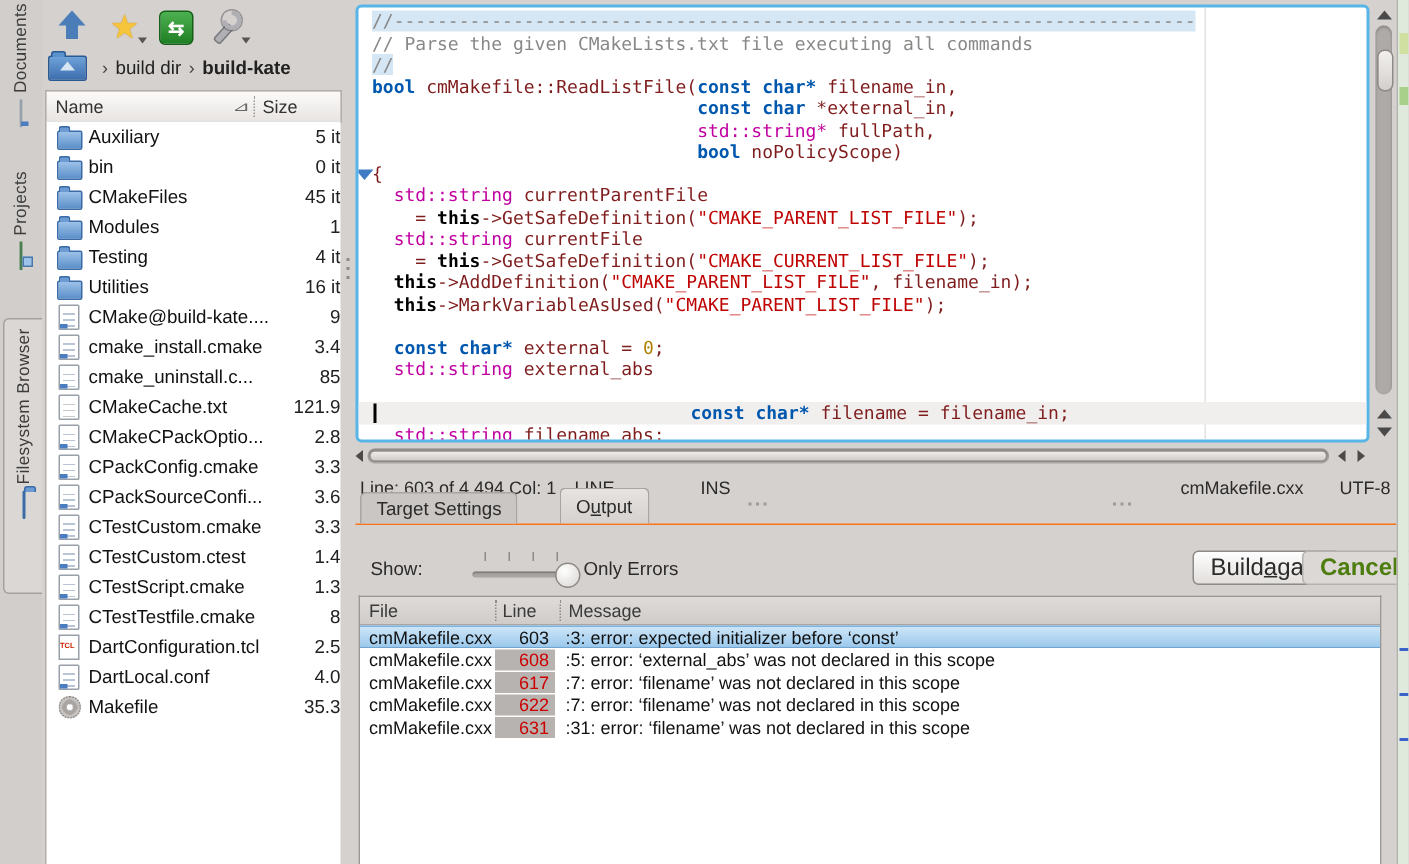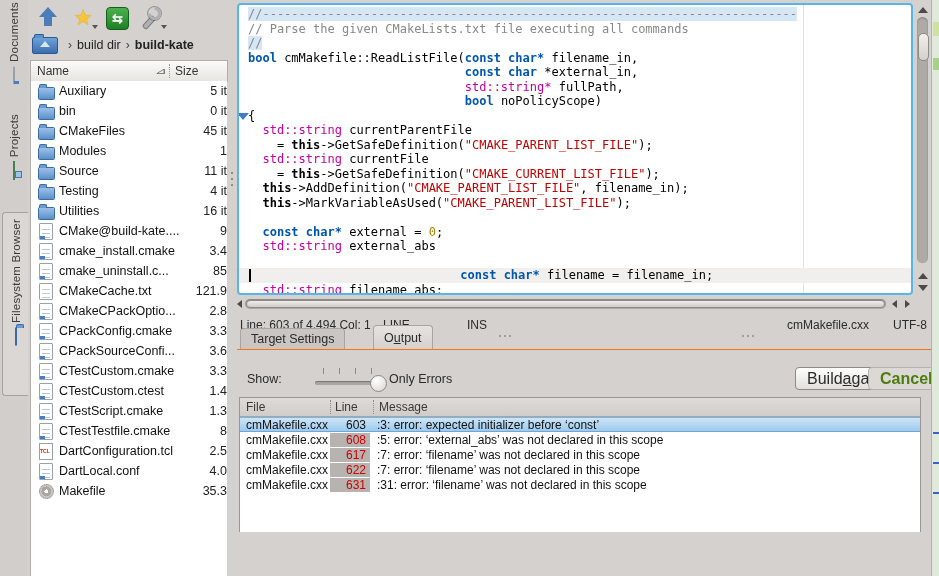--- a/index.html
+++ b/index.html
@@ -75,21 +75,21 @@
   #guide{position:absolute;left:564px;top:0;bottom:0;width:1px;background:#e2e2e2;}
   #code{position:absolute;left:0;top:2px;right:0;font-family:"DejaVu Sans Mono",monospace;font-size:12px;line-height:14.5px;white-space:pre;}
   .cl{position:relative;padding-left:9px;height:14.5px;}
   .cl.cur{background:#f0efee;text-align:center;}
   .tok-c{color:#898887;}
   .tok-k{color:#0057ae;font-weight:bold;}
   .tok-t{color:#c000a0;}
   .tok-s{color:#bf0303;}
   .tok-n{color:#b08000;}
   .tok-b{color:#000;font-weight:bold;}
-  .tok-p{color:#000000;}
+  .tok-p{color:#7f1d1d;}
   .hlbg{background:#d5e6f5;}
   .fold{position:absolute;left:-2px;top:4px;width:0;height:0;border-left:6px solid transparent;border-right:6px solid transparent;border-top:7px solid #3f7cc4;}
   .caret{position:absolute;left:10px;top:1px;width:2px;height:13px;background:#000;}
 
   
   #vscroll{position:absolute;left:678px;top:3px;width:16px;height:292px;}
   .sb-track-v{position:absolute;left:2px;top:14px;width:11px;bottom:32px;background:#aeaaa7;border-radius:6px;box-shadow:inset 0 1px 2px rgba(0,0,0,.25);}
   .sb-thumb-v{position:absolute;left:1px;top:30px;width:9px;height:26px;background:linear-gradient(#f2f0ee,#d3cfcc);border:1px solid #8e8a87;border-radius:5px;}
   .sb-arrow{position:absolute;width:0;height:0;}
   .arr-up{border-left:5px solid transparent;border-right:5px solid transparent;border-bottom:6px solid #4a4a4a;}
@@ -121,21 +121,21 @@
   #slider .knob{position:absolute;right:-4px;top:9px;width:15px;height:15px;border-radius:50%;background:radial-gradient(circle at 35% 30%,#ffffff,#d8d4d1);border:1px solid #8e8a87;}
   #filter-value{position:absolute;left:152px;top:8px;}
   #build-status{position:absolute;left:322px;top:8px;white-space:nowrap;margin-top:24px;}
   #build-status b{font-weight:bold;}
   .btn{position:absolute;top:3px;height:23px;padding:0 11px;display:flex;align-items:center;font-size:16px;
        background:linear-gradient(#fefefe,#e2dfdc);border:1px solid #8e8a87;border-radius:4px;cursor:pointer;box-sizing:border-box;white-space:nowrap;}
   .btn u{text-decoration:underline;}
   .btn.disabled{color:#4d7c0f;border-color:#b5b1ae;background:#dbd8d5;cursor:default;font-weight:bold;}
 
   
-  #errtable{position:absolute;left:2px;top:397px;width:682px;height:135px;background:#fff;border:1px solid #9a9693;border-bottom:none;box-sizing:border-box;overflow:hidden;}
+  #errtable{position:absolute;left:2px;top:397px;width:682px;height:179px;background:#fff;border:1px solid #9a9693;border-bottom:none;box-sizing:border-box;overflow:hidden;}
   #errhead{height:18px;display:flex;align-items:center;background:linear-gradient(#dedbd8,#cfccc9);border-bottom:1px solid #a9a5a2;font-size:12px;color:#3a3a3a;}
   #errhead .c1{width:84px;padding-left:6px;flex:none;}
   #errhead .c2{width:38px;flex:none;border-left:1px dotted #8e8a87;padding-left:4px;}
   #errhead .c3{flex:1;border-left:1px dotted #8e8a87;padding-left:5px;}
   .erow{height:15px;display:flex;align-items:center;font-size:12px;color:#111;cursor:default;}
   .erow .ef{width:84px;padding-left:6px;flex:none;white-space:nowrap;}
   .erow .el{width:36px;flex:none;text-align:right;padding-right:4px;background:#b7b3b0;color:#cc0000;}
   .erow .em{flex:1;padding-left:7px;white-space:nowrap;overflow:hidden;}
   .erow.sel{background:linear-gradient(#cde5f7,#9ccaed);border-top:1px solid #7db4dd;border-bottom:1px solid #6fa6d3;height:13px;}
   .erow.sel .el{background:transparent;color:#111;}
@@ -208,27 +208,20 @@
         </span>
         <span class="fname">CMakeFiles</span>
         <span class="fsize">45 it</span>
       </div>
       <div class="frow">
         <span class="fic">
           <span class="ic-folder"></span>
         </span>
         <span class="fname">Modules</span>
         <span class="fsize">1</span>
-      </div>
-      <div class="frow">
-        <span class="fic">
-          <span class="ic-folder"></span>
-        </span>
-        <span class="fname">Source</span>
-        <span class="fsize">11 it</span>
       </div>
       <div class="frow">
         <span class="fic">
           <span class="ic-folder"></span>
         </span>
         <span class="fname">Testing</span>
         <span class="fsize">4 it</span>
       </div>
       <div class="frow">
         <span class="fic">

